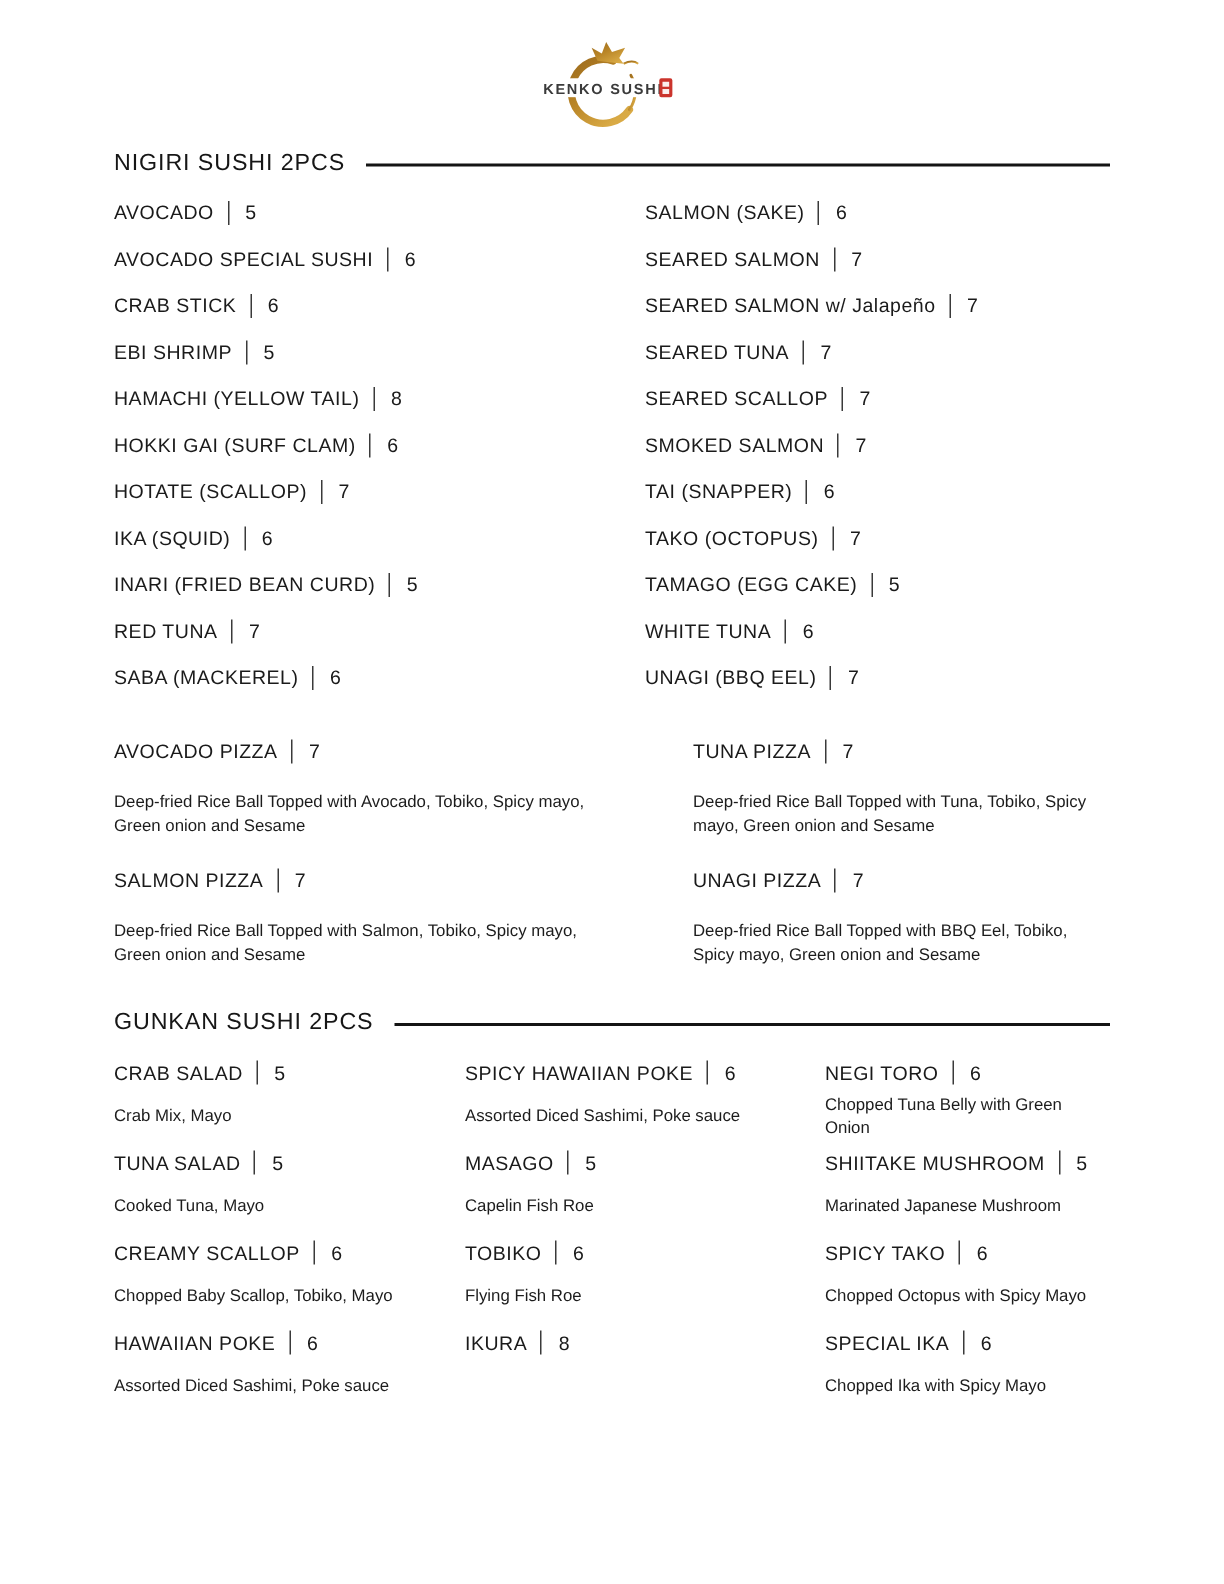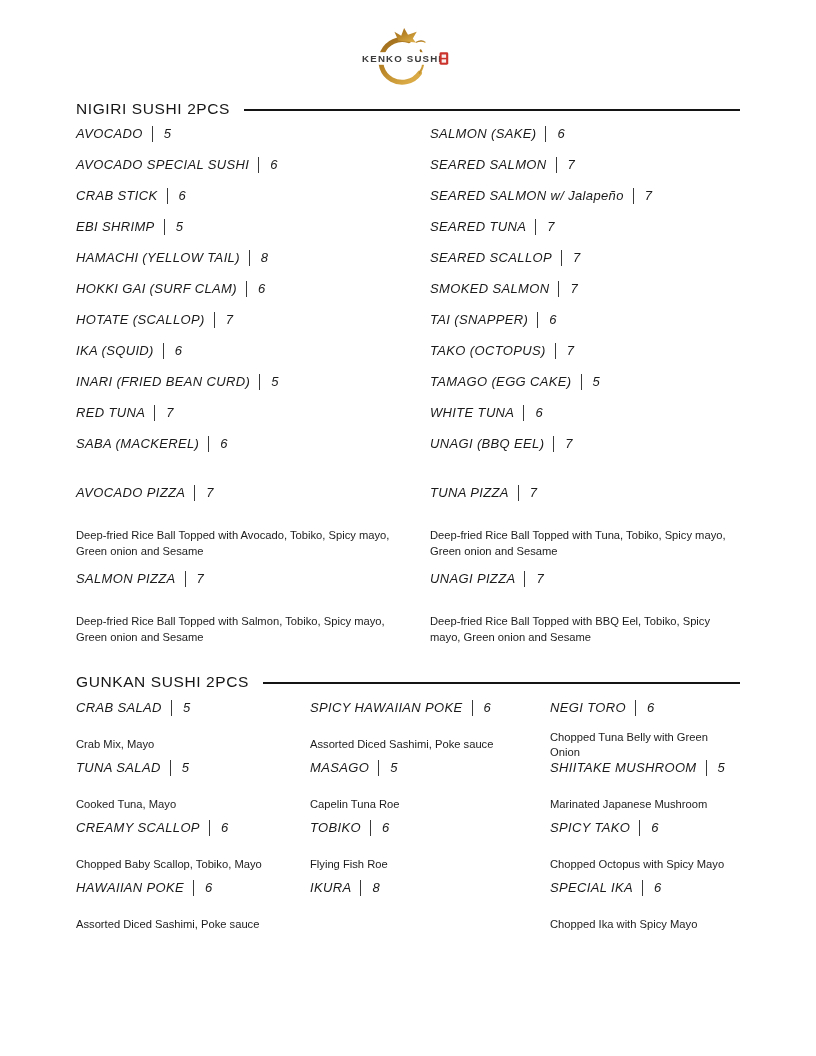--- a/index.html
+++ b/index.html
@@ -17,37 +17,37 @@
     font-family:"Liberation Sans", sans-serif;
     font-weight:bold; font-size:10px; letter-spacing:1.2px; fill:#3b3b3b;
   }
 
   
   .sec-head { display:flex; align-items:center; }
   .sec-title { font-size:15.5px; letter-spacing:0.6px; white-space:nowrap; color:#161616; }
   .sec-line { flex:1; border-top:2px solid #141414; margin-left:14px; margin-top:2px; }
 
   
-  .row { height:31px; display:flex; align-items:flex-start; font-size:13px; letter-spacing:0.35px;font-style:italic; }
+  .row { height:31px; display:flex; align-items:center; font-size:13px; letter-spacing:0.35px; }
   .nm { white-space:nowrap; }
   .bar { width:1px; height:16px; background:#3a3a3a; margin:0 11px 0 9px; flex:none; }
   .pr { font-size:13px; }
 
   .desc { font-size:11.2px; line-height:15.5px; color:#1c1c1c; }
 
   
   .cols2 { display:flex; }
   .cols2 .c1 { width:354px; flex:none; }
   .cols2 .c2 { flex:1; min-width:0; }
 
   #sec-nigiri { margin-top:10px; }
   #sec-nigiri .cols2 { margin-top:8px; }
 
   #sec-pizza { margin-top:18px; }
-  #sec-pizza .cols2 { margin-top:8px; }
+  #sec-pizza .cols2 { margin-top:8px;gap:32px; }
   .pitem .desc { margin-top:12px; }
   .pitem + .pitem { margin-top:12px; }
   #sec-pizza .c1 .desc { max-width:336px; }
   #sec-pizza .c2 .desc { max-width:318px; }
 
   
   #sec-gunkan { margin-top:28px; }
   .cols3 { display:flex; margin-top:9px; }
   .cols3 .g1 { width:234px; flex:none; }
   .cols3 .g2 { width:240px; flex:none; }
@@ -300,21 +300,21 @@
               <span class="pr">6</span>
             </div>
           <div class="desc gdesc">Assorted Diced Sashimi, Poke sauce</div>
         </div>
         <div class="gitem">
           <div class="row">
               <span class="nm">MASAGO</span>
               <span class="bar"></span>
               <span class="pr">5</span>
             </div>
-          <div class="desc gdesc">Capelin Tuna Roe</div>
+          <div class="desc gdesc">Capelin Fish Roe</div>
         </div>
         <div class="gitem">
           <div class="row">
               <span class="nm">TOBIKO</span>
               <span class="bar"></span>
               <span class="pr">6</span>
             </div>
           <div class="desc gdesc">Flying Fish Roe</div>
         </div>
         <div class="gitem">

